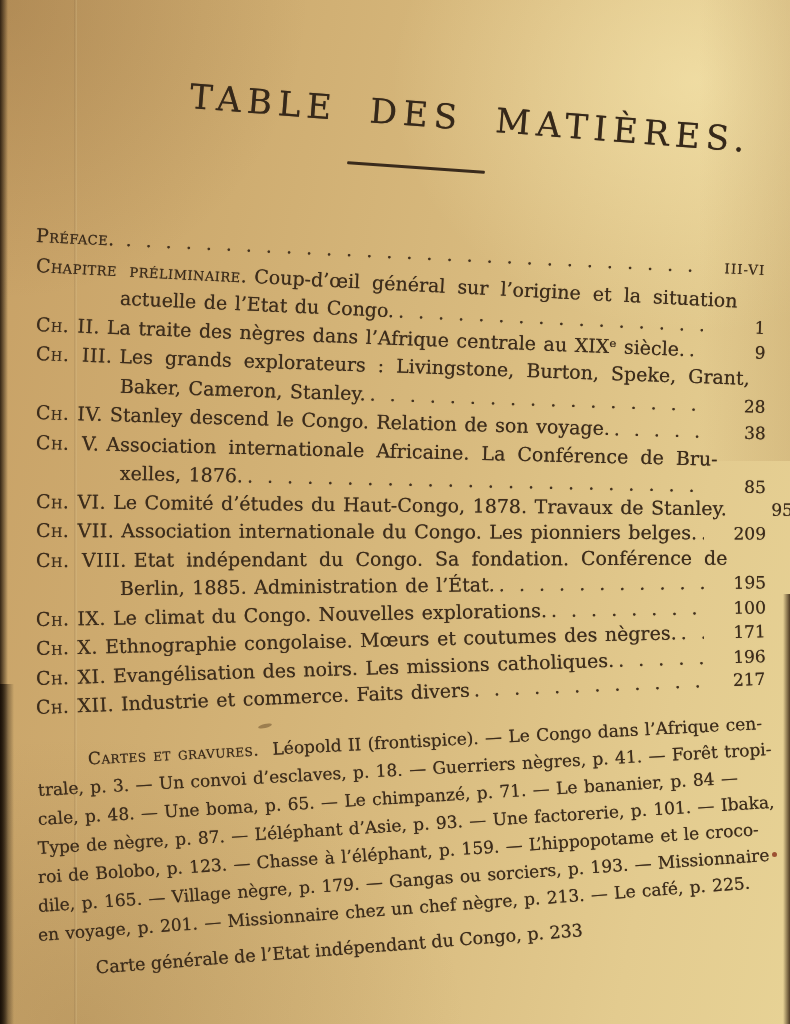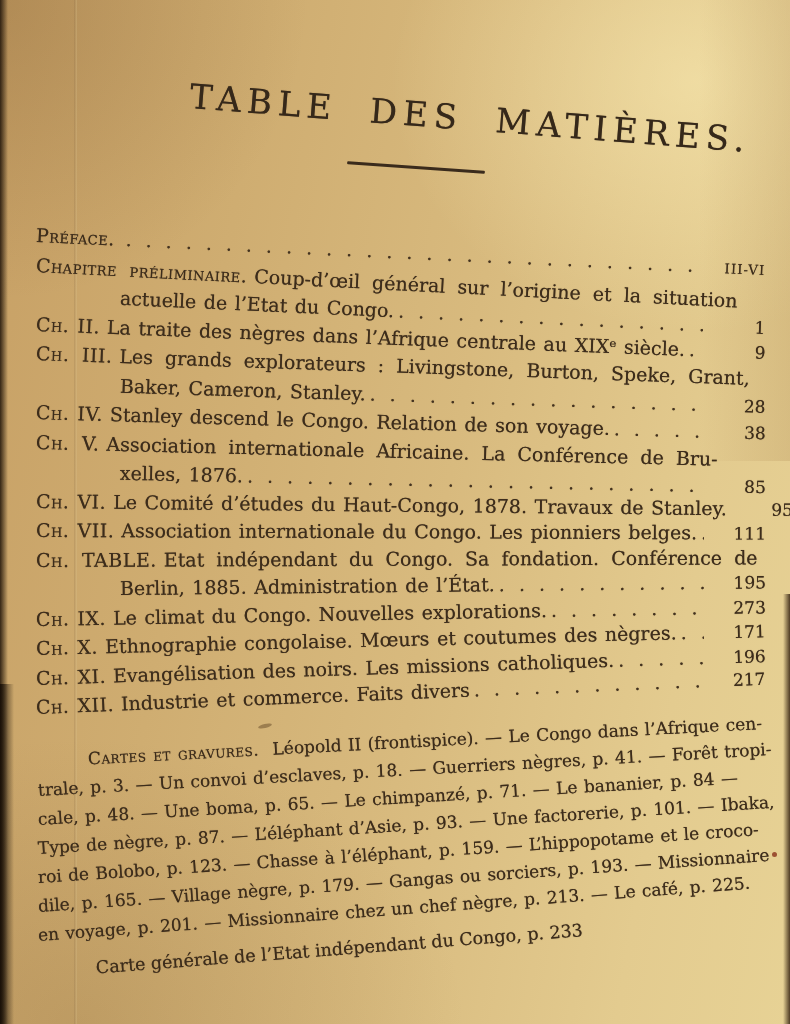--- a/index.html
+++ b/index.html
@@ -130,39 +130,39 @@
       <span class="sc">Ch. VI.</span>
       <span class="txt">Le Comité d’études du Haut-Congo, 1878. Travaux de Stanley.</span>
       <span class="leader"></span>
       <span class="pg">95</span>
     </div>
 
     <div class="row" style="transform:rotate(0.2deg)">
       <span class="sc">Ch. VII.</span>
       <span class="txt">Association internationale du Congo. Les pionniers belges.</span>
       <span class="leader"></span>
-      <span class="pg">111</span>
+      <span class="pg">209</span>
     </div>
 
     <div class="row stretch" style="transform:rotate(-0.2deg)">
-      <span class="sc">Ch. TABLE.</span>
+      <span class="sc">Ch. VIII.</span>
       <span class="txt">Etat indépendant du Congo. Sa fondation. Conférence de</span>
     </div>
 
     <div class="row cont" style="transform:rotate(-0.6deg)">
       <span class="txt">Berlin, 1885. Administration de l’État.</span>
       <span class="leader"></span>
       <span class="pg">195</span>
     </div>
 
     <div class="row" style="transform:rotate(-1deg)">
       <span class="sc">Ch. IX.</span>
       <span class="txt">Le climat du Congo. Nouvelles explorations.</span>
       <span class="leader"></span>
-      <span class="pg">273</span>
+      <span class="pg">100</span>
     </div>
 
     <div class="row" style="transform:rotate(-1.4deg)">
       <span class="sc">Ch. X.</span>
       <span class="txt">Ethnographie congolaise. Mœurs et coutumes des nègres.</span>
       <span class="leader"></span>
       <span class="pg">171</span>
     </div>
 
     <div class="row" style="transform:rotate(-1.8deg)">

